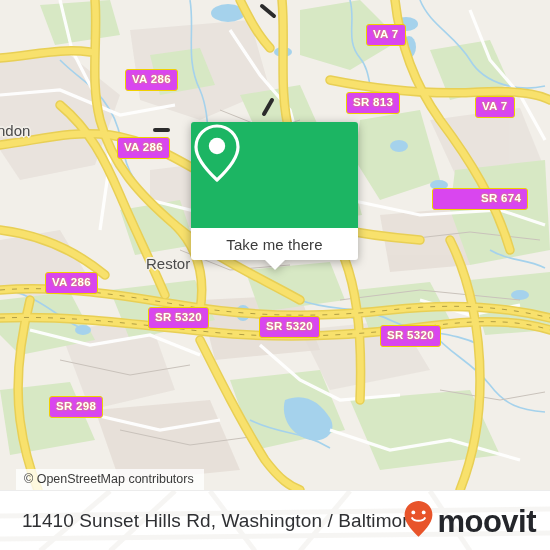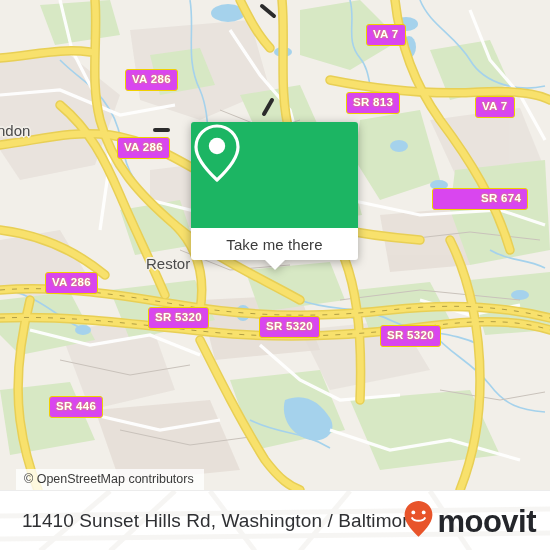--- a/index.html
+++ b/index.html
@@ -243,21 +243,21 @@
     <div class="shield" style="left:125px;top:69px;">VA 286</div>
     <div class="shield" style="left:117px;top:137px;">VA 286</div>
     <div class="shield" style="left:45px;top:272px;">VA 286</div>
     <div class="shield" style="left:366px;top:24px;">VA 7</div>
     <div class="shield" style="left:475px;top:96px;">VA 7</div>
     <div class="shield" style="left:346px;top:92px;">SR 813</div>
     <div class="shield" style="left:432px;top:188px;padding-left:48px;">SR 674</div>
     <div class="shield" style="left:148px;top:307px;">SR 5320</div>
     <div class="shield" style="left:259px;top:316px;">SR 5320</div>
     <div class="shield" style="left:380px;top:325px;">SR 5320</div>
-    <div class="shield" style="left:49px;top:396px;">SR 446</div>
+    <div class="shield" style="left:49px;top:396px;">SR 298</div>
 
     <div class="card">
       <div class="card-top">
         <span class="card-pin">
           <svg width="52" height="62" viewBox="0 0 52 62" fill="none">
             <path d="M26 4 C14.4 4 5 13.4 5 25 C5 37 18 50.5 26 58 C34 50.5 47 37 47 25 C47 13.4 37.6 4 26 4 Z" stroke="#ffffff" stroke-width="3.2" fill="none" stroke-linejoin="round"></path>
             <circle cx="26" cy="24" r="8.2" fill="#ffffff"></circle>
           </svg>
         </span>
       </div>

